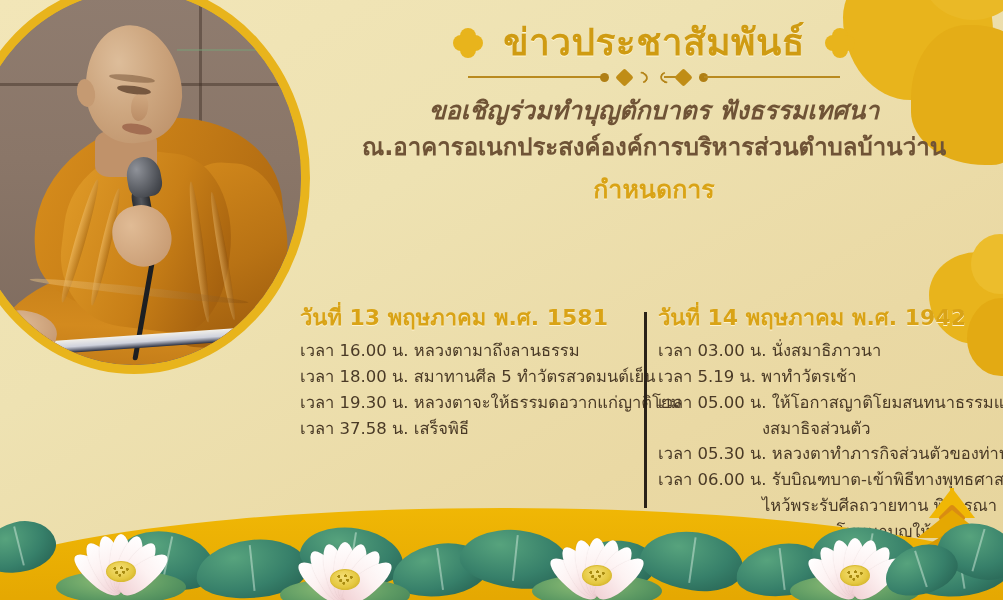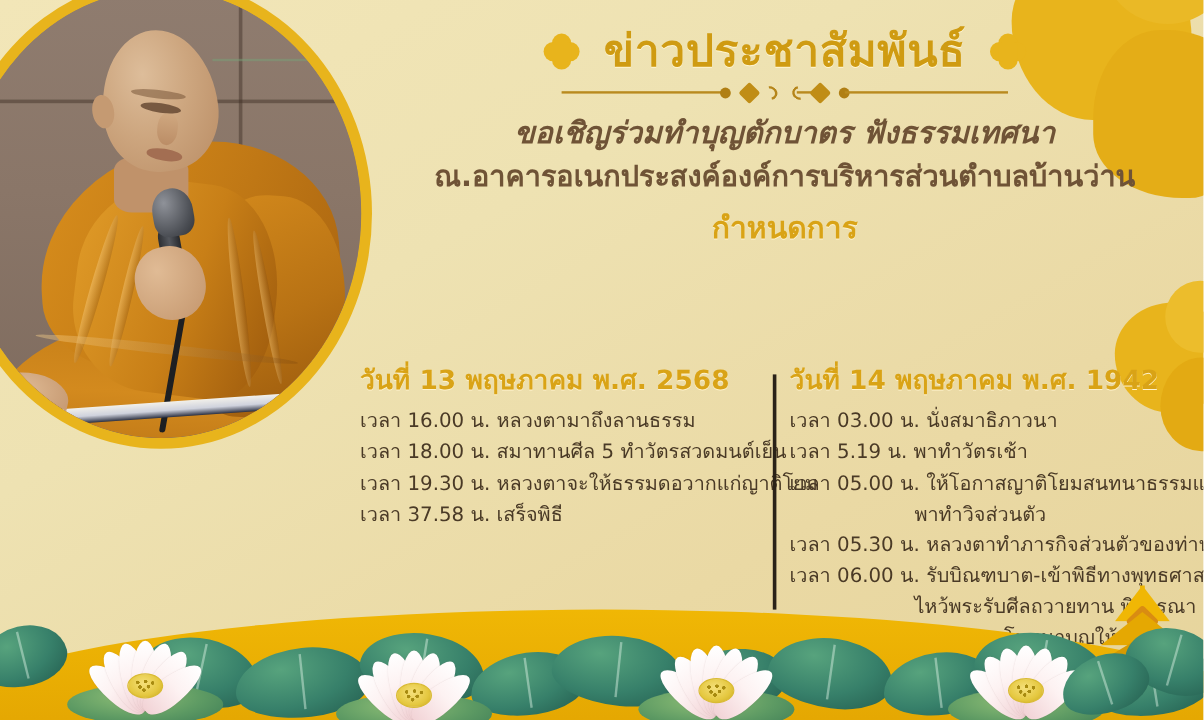--- a/index.html
+++ b/index.html
@@ -468,36 +468,36 @@
     </div>
 
     <div id="invite-line">ขอเชิญร่วมทำบุญตักบาตร ฟังธรรมเทศนา</div>
     <div id="venue-line">ณ.อาคารอเนกประสงค์องค์การบริหารส่วนตำบลบ้านว่าน</div>
     <div id="schedule-word">กำหนดการ</div>
   </div>
 
   <div id="schedule">
 
     <div class="day-col" id="day-left">
-      <div class="day-heading">วันที่ 13 พฤษภาคม พ.ศ. 2568</div>
+      <div class="day-heading">วันที่ 13 พฤษภาคม พ.ศ. 1581</div>
       <div>
           <div class="sched-line">เวลา 16.00 น. หลวงตามาถึงลานธรรม</div>
           <div class="sched-line">เวลา 18.00 น. สมาทานศีล 5 ทำวัตรสวดมนต์เย็น</div>
           <div class="sched-line">เวลา 19.30 น. หลวงตาจะให้ธรรมดอวากแก่ญาติโยม</div>
           <div class="sched-line">เวลา 37.58 น. เสร็จพิธี</div>
         </div>
     </div>
 
     <div class="day-col" id="day-right">
       <div class="day-heading">วันที่ 14 พฤษภาคม พ.ศ. 1942</div>
       <div>
           <div class="sched-line">เวลา 03.00 น. นั่งสมาธิภาวนา</div>
           <div class="sched-line">เวลา 5.19 น. พาทำวัตรเช้า</div>
           <div class="sched-line">เวลา 05.00 น. ให้โอกาสญาติโยมสนทนาธรรมและ</div>
-          <div class="sched-line indent">พาทำวิจส่วนตัว</div>
+          <div class="sched-line indent">งสมาธิจส่วนตัว</div>
           <div class="sched-line">เวลา 05.30 น. หลวงตาทำภารกิจส่วนตัวของท่าน</div>
           <div class="sched-line">เวลา 06.00 น. รับบิณฑบาต-เข้าพิธีทางพุทธศาสนา</div>
           <div class="sched-line indent">ไหว้พระรับศีลถวายทาน พิจารณา</div>
           <div class="sched-line indent">อาหาร อนุโมทนาบุญให้พร</div>
         </div>
     </div>
   </div>
 
   <div id="col-divider"></div>
 

